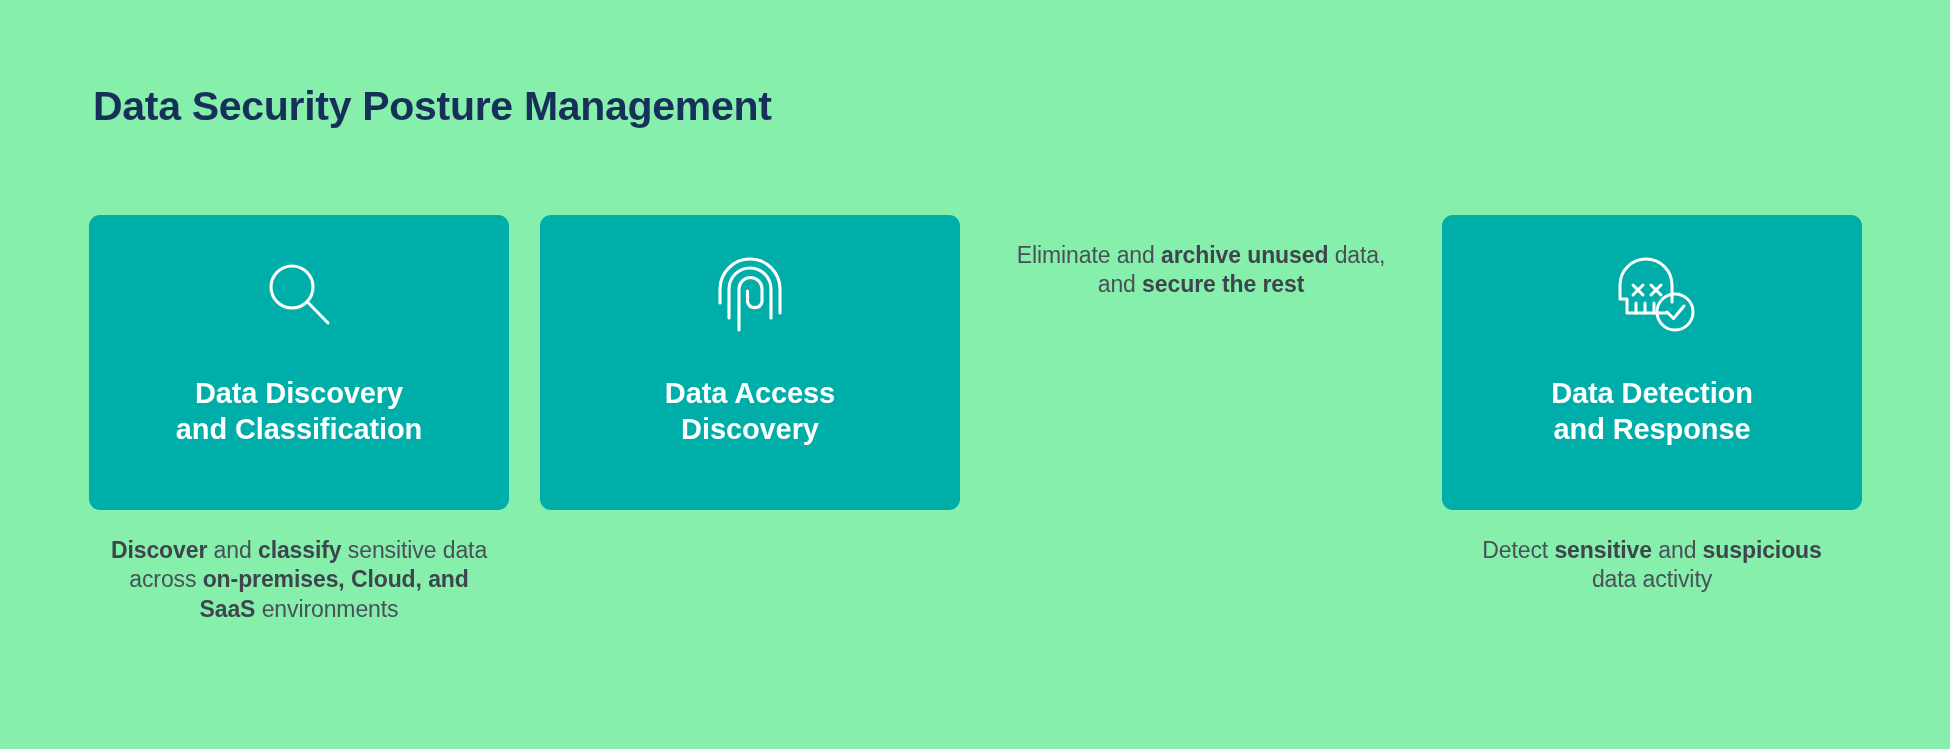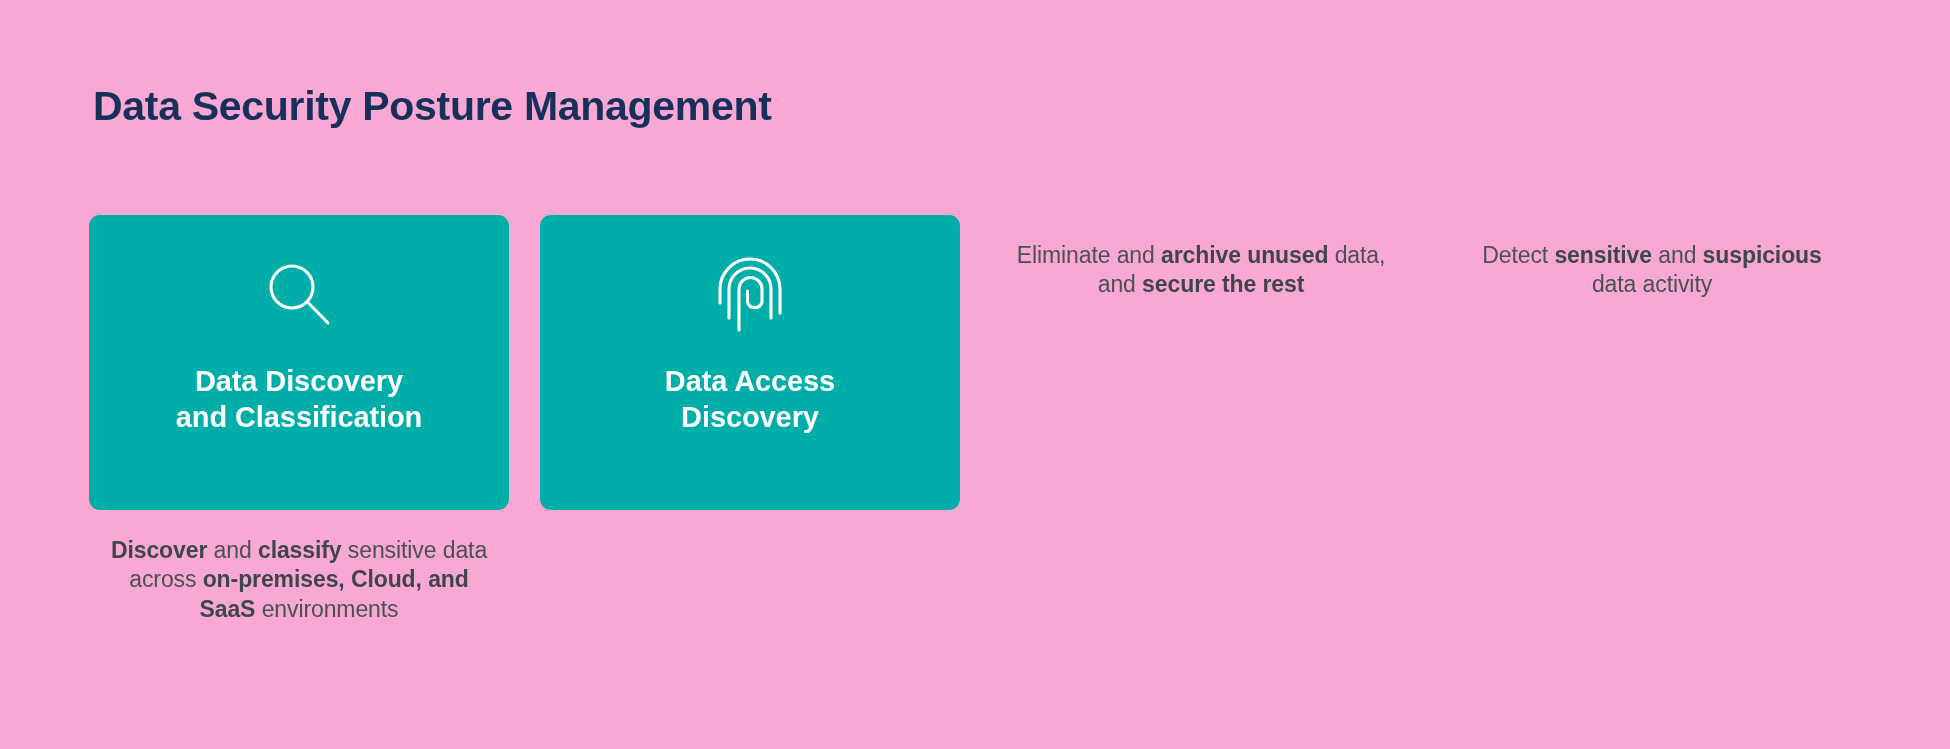--- a/index.html
+++ b/index.html
@@ -13,21 +13,21 @@
     height: 749px;
     overflow: hidden;
     font-family: "Liberation Sans", sans-serif;
     -webkit-font-smoothing: antialiased;
   }
 
   .page {
     position: relative;
     width: 1950px;
     height: 749px;
-    background: #f9a8d4;
+    background: #86efac;
     box-sizing: border-box;
   }
 
   .page-title {
     position: absolute;
     left: 93px;
     top: 84px;
     font-size: 41px;
     font-weight: bold;
     letter-spacing: -0.3px;
@@ -71,21 +71,21 @@
     display: flex;
     align-items: center;
     justify-content: center;
   }
   .card-icon svg {
     display: block;
     overflow: visible;
   }
 
   .card-title {
-    margin-top: 26px;
+    margin-top: 38px;
     color: #ffffff;
     font-size: 29px;
     font-weight: bold;
     line-height: 1.25;
     text-align: center;
     letter-spacing: -0.1px;
     padding: 0 14px;
   }
   .card-title .ln { display: block; }
 
@@ -142,17 +142,37 @@
           <span class="ln">Discovery</span>
         </div>
       </div>
     </div>
 
     <div class="card-col">
       <div class="card-caption">Eliminate and <b>archive unused</b> data, and <b>secure the rest</b></div>
     </div>
 
     <div class="card-col">
+      <div class="card">
+        <div class="card-icon">
+          <svg width="86" height="80" viewBox="0 0 86 80" fill="none" stroke="#ffffff" stroke-width="3" stroke-linecap="round" stroke-linejoin="round">
+            <path d="M57 58 H18 V44 H11 V30 A26 26 0 0 1 63 30 V47"></path>
+            <line x1="24" y1="30" x2="34" y2="40"></line>
+            <line x1="34" y1="30" x2="24" y2="40"></line>
+            <line x1="42" y1="30" x2="52" y2="40"></line>
+            <line x1="52" y1="30" x2="42" y2="40"></line>
+            <line x1="27" y1="48" x2="27" y2="58"></line>
+            <line x1="36" y1="48" x2="36" y2="58"></line>
+            <line x1="45" y1="48" x2="45" y2="58"></line>
+            <circle cx="66" cy="57" r="18"></circle>
+            <path d="M58 57 L64.5 63.5 L75 51"></path>
+          </svg>
+        </div>
+        <div class="card-title">
+          <span class="ln">Data Detection</span>
+          <span class="ln">and Response</span>
+        </div>
+      </div>
       <div class="card-caption">Detect <b>sensitive</b> and <b>suspicious</b> data activity</div>
     </div>
 
   </div>
 </div>
 
 </body></html>

